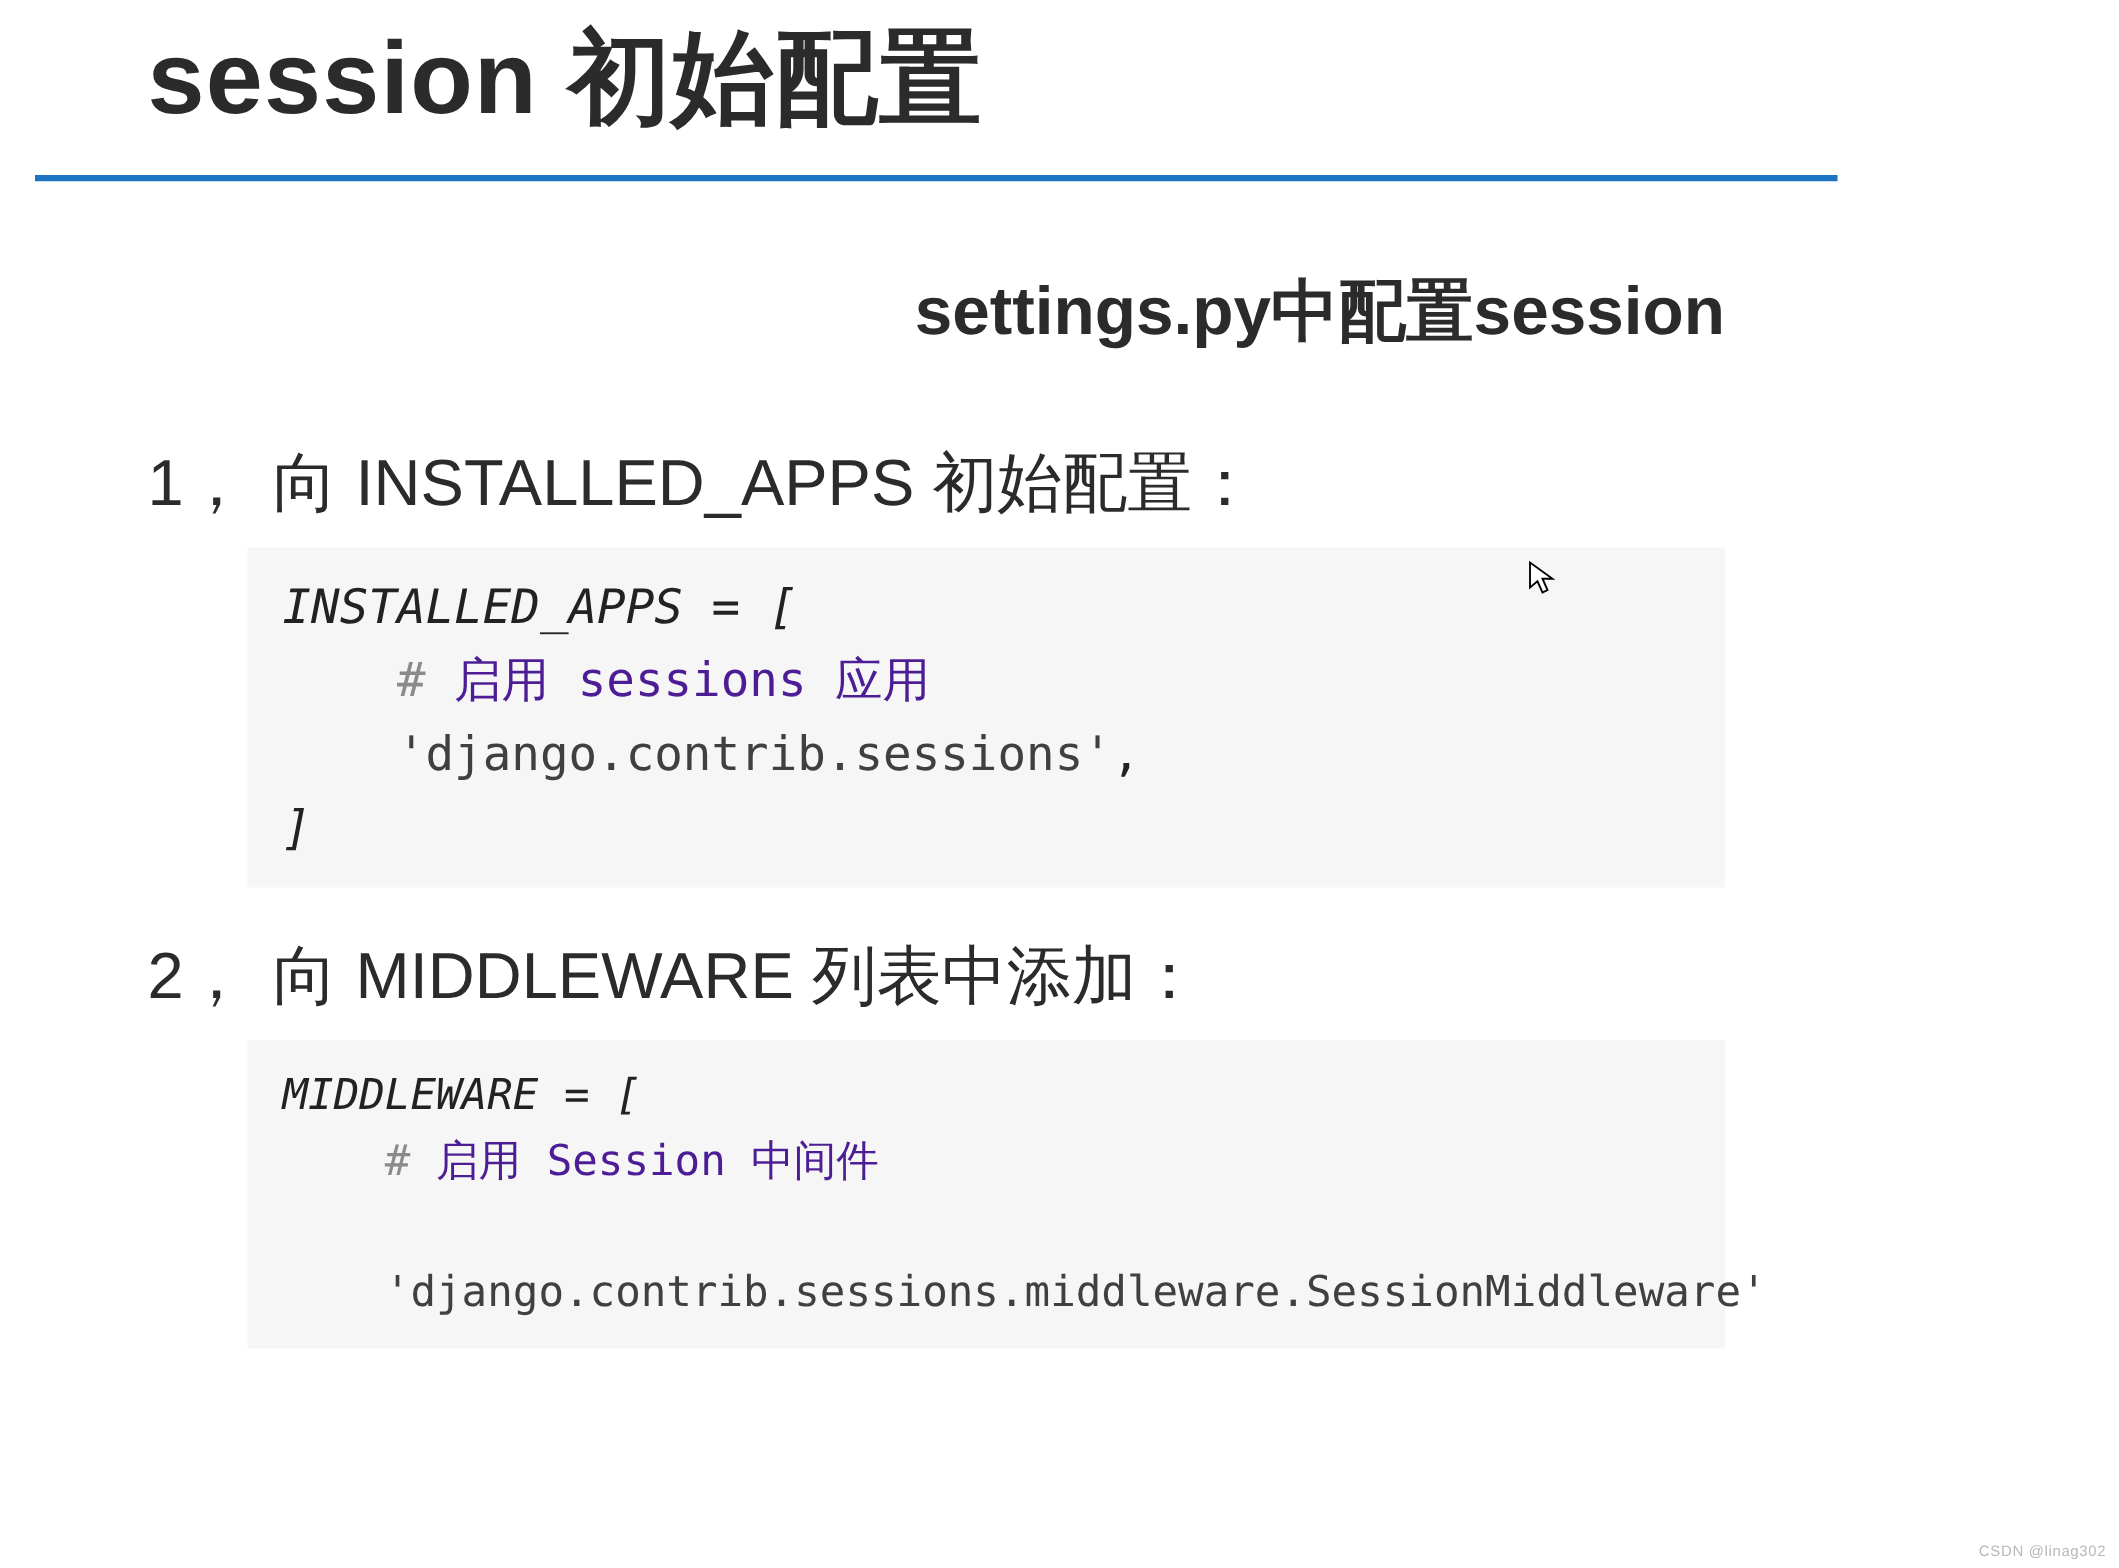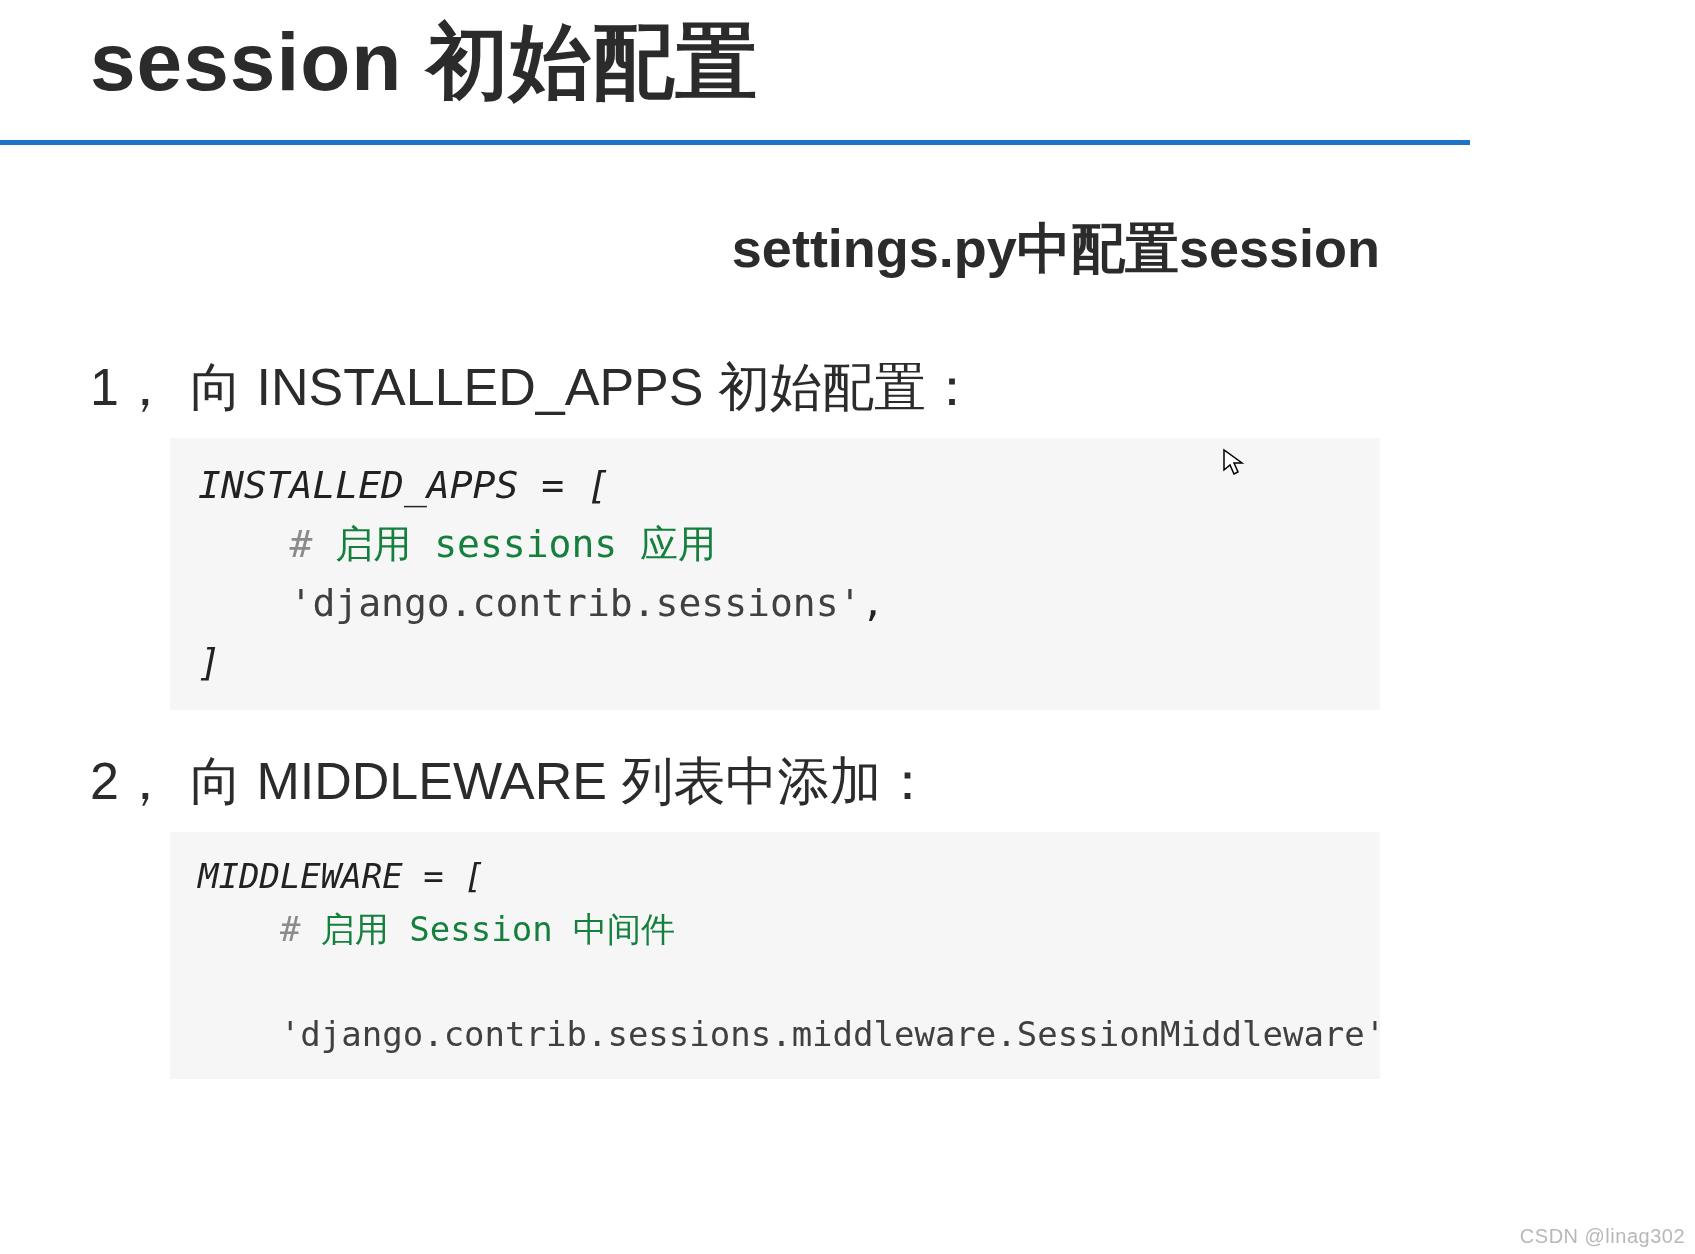--- a/index.html
+++ b/index.html
@@ -6,20 +6,21 @@
     margin: 0;
     padding: 0;
     background: #ffffff;
     font-family: "Microsoft YaHei", "PingFang SC", "Hiragino Sans GB", "Segoe UI", Arial, sans-serif;
     color: #222;
     width: 1695px;
   }
   .page {
     width: 1470px;
     box-sizing: border-box;
+    padding-left: 28px;
   }
   .title-wrap {
     padding: 0 0 0 90px;
   }
   h1.page-title {
     font-size: 82px;
     font-weight: 600;
     margin: 0;
     padding-top: 8px;
     letter-spacing: 1px;
@@ -64,28 +65,28 @@
     line-height: 1.55;
     white-space: pre;
     box-sizing: border-box;
     color: #222;
   }
   pre.code-block.block2 {
     font-size: 34px;
   }
   .tok-text   { color: #222; font-style: italic; }
   .tok-comment{ color: #8b8b8b; }
-  .tok-kw     { color: #15803d; }  
+  .tok-kw     { color: #4c1d95; }  
   .tok-str    { color: #404040; }
   .tok-punct  { color: #222; }
   .watermark {
     position: fixed;
     right: 10px;
     bottom: 6px;
-    font-size: 20px;
+    font-size: 12px;
     color: #b8b8b8;
     font-family: Arial, sans-serif;
     letter-spacing: 0.5px;
   }
   .cursor {
     position: absolute;
     pointer-events: none;
   }
 </style>
 </head>

